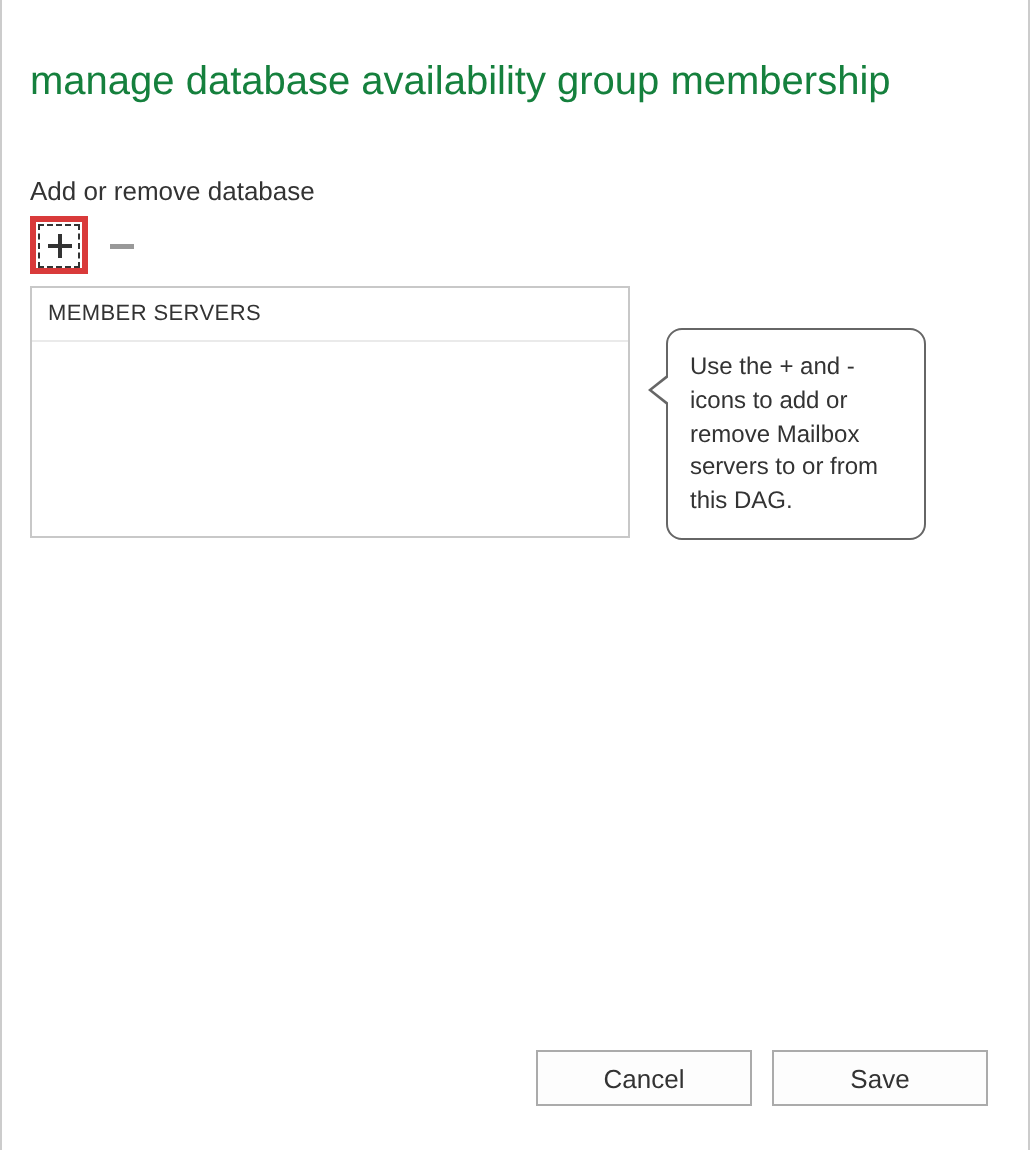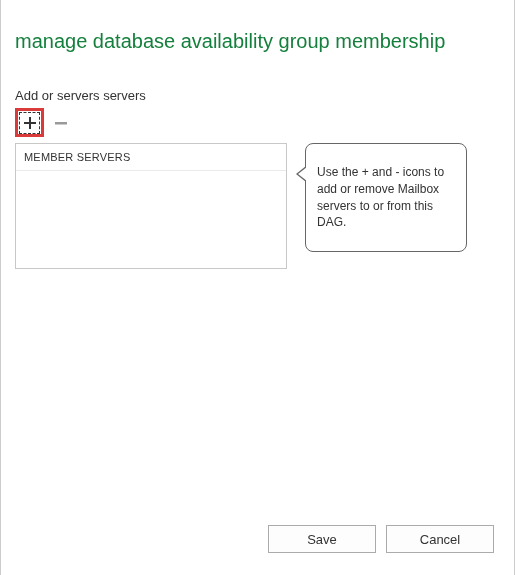--- a/index.html
+++ b/index.html
@@ -65,40 +65,40 @@
       justify-content: center;
       cursor: pointer;
     }
     .main-row {
       display: flex;
       align-items: flex-start;
       gap: 18px;
     }
     .listbox {
       border: 1px solid #c8c8c8;
-      width: 272px;
+      width: 300px;
       height: 126px;
       background: #fff;
     }
     .listbox-header {
       padding: 7px 8px;
       font-size: 11px;
       letter-spacing: 0.2px;
       color: #333;
       border-bottom: 1px solid #eaeaea;
     }
     .callout {
       position: relative;
       border: 1px solid #666;
       border-radius: 8px;
-      padding: 20px 11px;
+      padding: 10px 11px;
       font-size: 12px;
       color: #333;
-      width: 162px;
-      margin-top: 0;
+      width: 130px;
+      margin-top: 21px;
       line-height: 1.4;
     }
     .callout::before {
       content: "";
       position: absolute;
       left: -10px;
       top: 22px;
       border-top: 8px solid transparent;
       border-bottom: 8px solid transparent;
       border-right: 10px solid #666;
@@ -129,21 +129,21 @@
       color: #333;
       cursor: pointer;
     }
   </style>
 </head>
 <body>
 
 <div class="content">
   <h1 class="page-title">manage database availability group membership</h1>
 
-  <div class="section-label">Add or servers servers</div>
+  <div class="section-label">Add or remove database</div>
 
   <div class="icon-toolbar">
     <div class="highlight-box">
       <div class="add-icon">
         <svg width="14" height="14" viewBox="0 0 14 14">
           <rect x="6" y="1" width="2" height="12" fill="#333"></rect>
           <rect x="1" y="6" width="12" height="2" fill="#333"></rect>
         </svg>
       </div>
     </div>
@@ -157,15 +157,15 @@
   <div class="main-row">
     <div class="listbox">
       <div class="listbox-header">MEMBER SERVERS</div>
     </div>
 
     <div class="callout">Use the + and - icons to add or remove Mailbox servers to or from this DAG.</div>
   </div>
 </div>
 
 <div class="button-bar">
+  <button class="btn">Cancel</button>
   <button class="btn">Save</button>
-  <button class="btn">Cancel</button>
 </div>
 
 </body></html>

